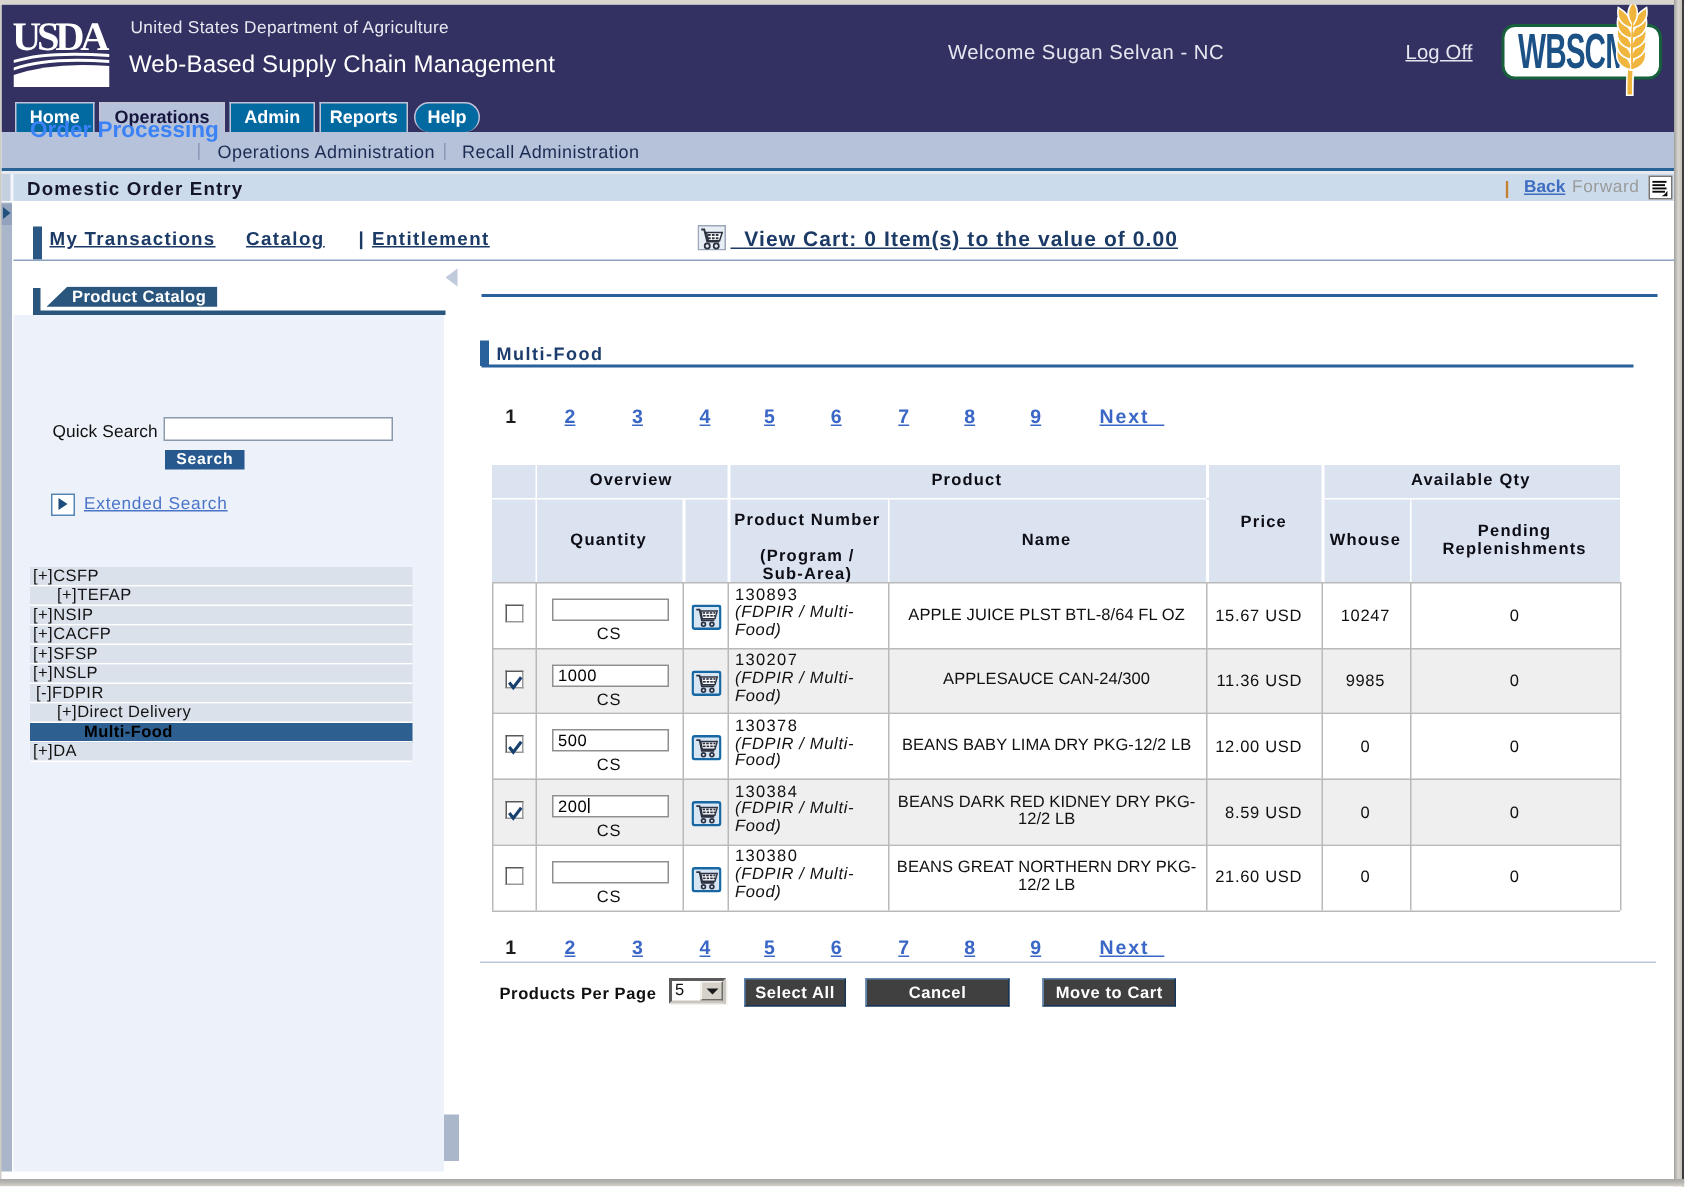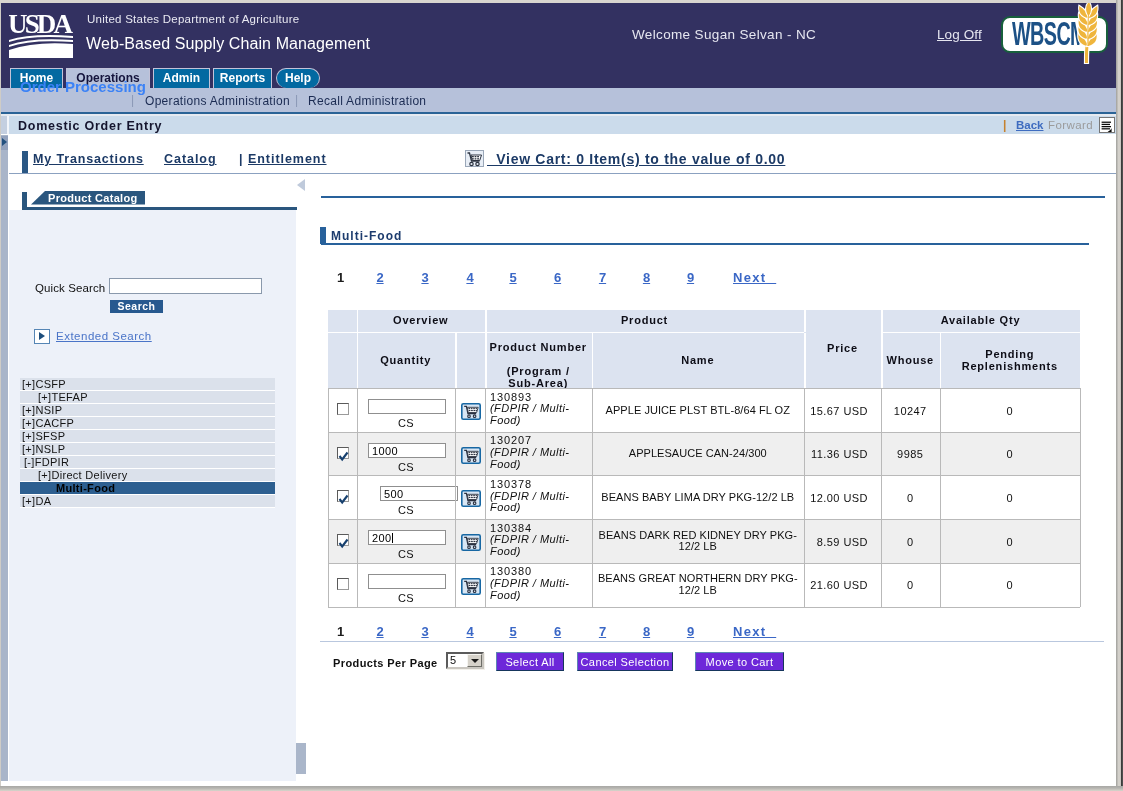--- a/index.html
+++ b/index.html
@@ -21,21 +21,21 @@
 #lpanel { left:9px; top:210px; width:287px; height:571px; background:#edf1f9; }
 .trow { position:absolute; left:20px; width:255px; height:13px; background:#dbe1eb; border-bottom:1px solid #fff; font-size:11px; line-height:12px; color:#141414; letter-spacing:0.3px; }
 
 .wline { position:absolute; background:#fff; }
 .gline { position:absolute; background:#b9b9b9; }
 .cbx { position:absolute; width:12px; height:12px; background:#fff; border:1px solid #9a9a9a; border-top-color:#5a5a5a; border-left-color:#5a5a5a; }
 .qin { position:absolute; width:78px; height:15px; background:#fff; border:1px solid #8f8f8f; font-size:11px; font-family:"Liberation Sans",sans-serif; padding:1px 3px; letter-spacing:0.4px; }
 .cell { position:absolute; font-size:11px; color:#101010; letter-spacing:0.45px; }
 .pg { position:absolute; font-size:13px; font-weight:bold; transform:translateX(-50%); }
 .pglink { color:#3a67c6; text-decoration:underline; }
-.btn { position:absolute; height:19px; background:#6d28d9; color:#fff; font-size:11px; font-weight:normal; text-align:center; line-height:18px; letter-spacing:0.4px; border:1px solid #16365c; border-top-color:#5c85b3; border-left-color:#5c85b3; }
+.btn { position:absolute; height:19px; background:#404040; color:#fff; font-size:11px; font-weight:bold; text-align:center; line-height:18px; letter-spacing:0.4px; border:1px solid #16365c; border-top-color:#5c85b3; border-left-color:#5c85b3; }
 </style>
 </head>
 <body>
 
 <div class="abs" style="left:0;top:0;width:1123px;height:3px;background:#d8d5cf;z-index:50"></div>
 <div class="abs" style="left:1116px;top:0;width:7px;height:791px;background:linear-gradient(90deg,#9f9f9b,#d9d6d0 40%,#c4c1bb 75%,#3c3c3c 78%,#3c3c3c 92%,#f4f2ee);z-index:50"></div>
 <div class="abs" style="left:0;top:786px;width:1123px;height:5px;background:linear-gradient(180deg,#a8a8a5,#b4b3af 40%,#d8d5cc);z-index:50"></div>
 <div class="abs" style="left:0;top:3px;width:1px;height:783px;background:#cfccc6;z-index:50"></div>
 
 <div class="abs" id="hdr"></div>
@@ -264,21 +264,21 @@
   </svg></div>
     <div class="cell" style="left:490px;top:435.2px;line-height:11.7px"><span style="letter-spacing:0.9px">130207</span><br><i>(FDPIR / Multi-<br>Food)</i></div>
     <div class="cell ctr" style="left:697.75px;top:448.2px;text-align:center;line-height:11.7px;white-space:nowrap;letter-spacing:0.05px">APPLESAUCE CAN-24/300</div>
     <div class="cell" style="left:804px;top:448.2px;width:64px;text-align:right">11.36 USD</div>
     <div class="cell ctr" style="left:910.25px;top:448.2px">9985</div>
     <div class="cell ctr" style="left:1009.75px;top:448.2px">0</div>
     <div class="abs" style="left:327.5px;top:475.4px;width:752.5px;height:43.7px;background:#ffffff"></div>
     <div class="cbx" style="left:337px;top:490.4px"><svg width="11" height="11" viewBox="0 0 11 11">
         <path d="M1.5 5 L4.2 8.5 L9.5 1.5" stroke="#17406e" stroke-width="2.1" fill="none"></path>
       </svg></div>
-    <div class="qin" style="left:380px;top:486.4px">500</div>
+    <div class="qin" style="left:368px;top:486.4px">500</div>
     <div class="cell ctr" style="left:406px;top:504.4px">CS</div>
     <div class="abs" style="left:461px;top:490.4px">
   <svg width="20" height="17" viewBox="0 0 20 17">
   <rect x="0.8" y="0.8" width="18.4" height="15.4" fill="#d8e6f4" stroke="#1767a3" stroke-width="1.6" rx="1.5"></rect>
   <path d="M3.2 3.4 L5.4 3.4 L6.9 10.6 L15.2 10.6" stroke="#2b3140" stroke-width="1.2" fill="none"></path>
   <path d="M6.2 4.3 L17.2 4.3 L15.6 9.5 L7.2 9.5 Z" fill="#fff" stroke="#2b3140" stroke-width="0.9"></path>
   <g fill="#2b3140">
   <rect x="7.4" y="5.1" width="1.7" height="1.1"></rect>
           <rect x="9.8" y="5.1" width="1.7" height="1.1"></rect>
           <rect x="12.2" y="5.1" width="1.7" height="1.1"></rect>

